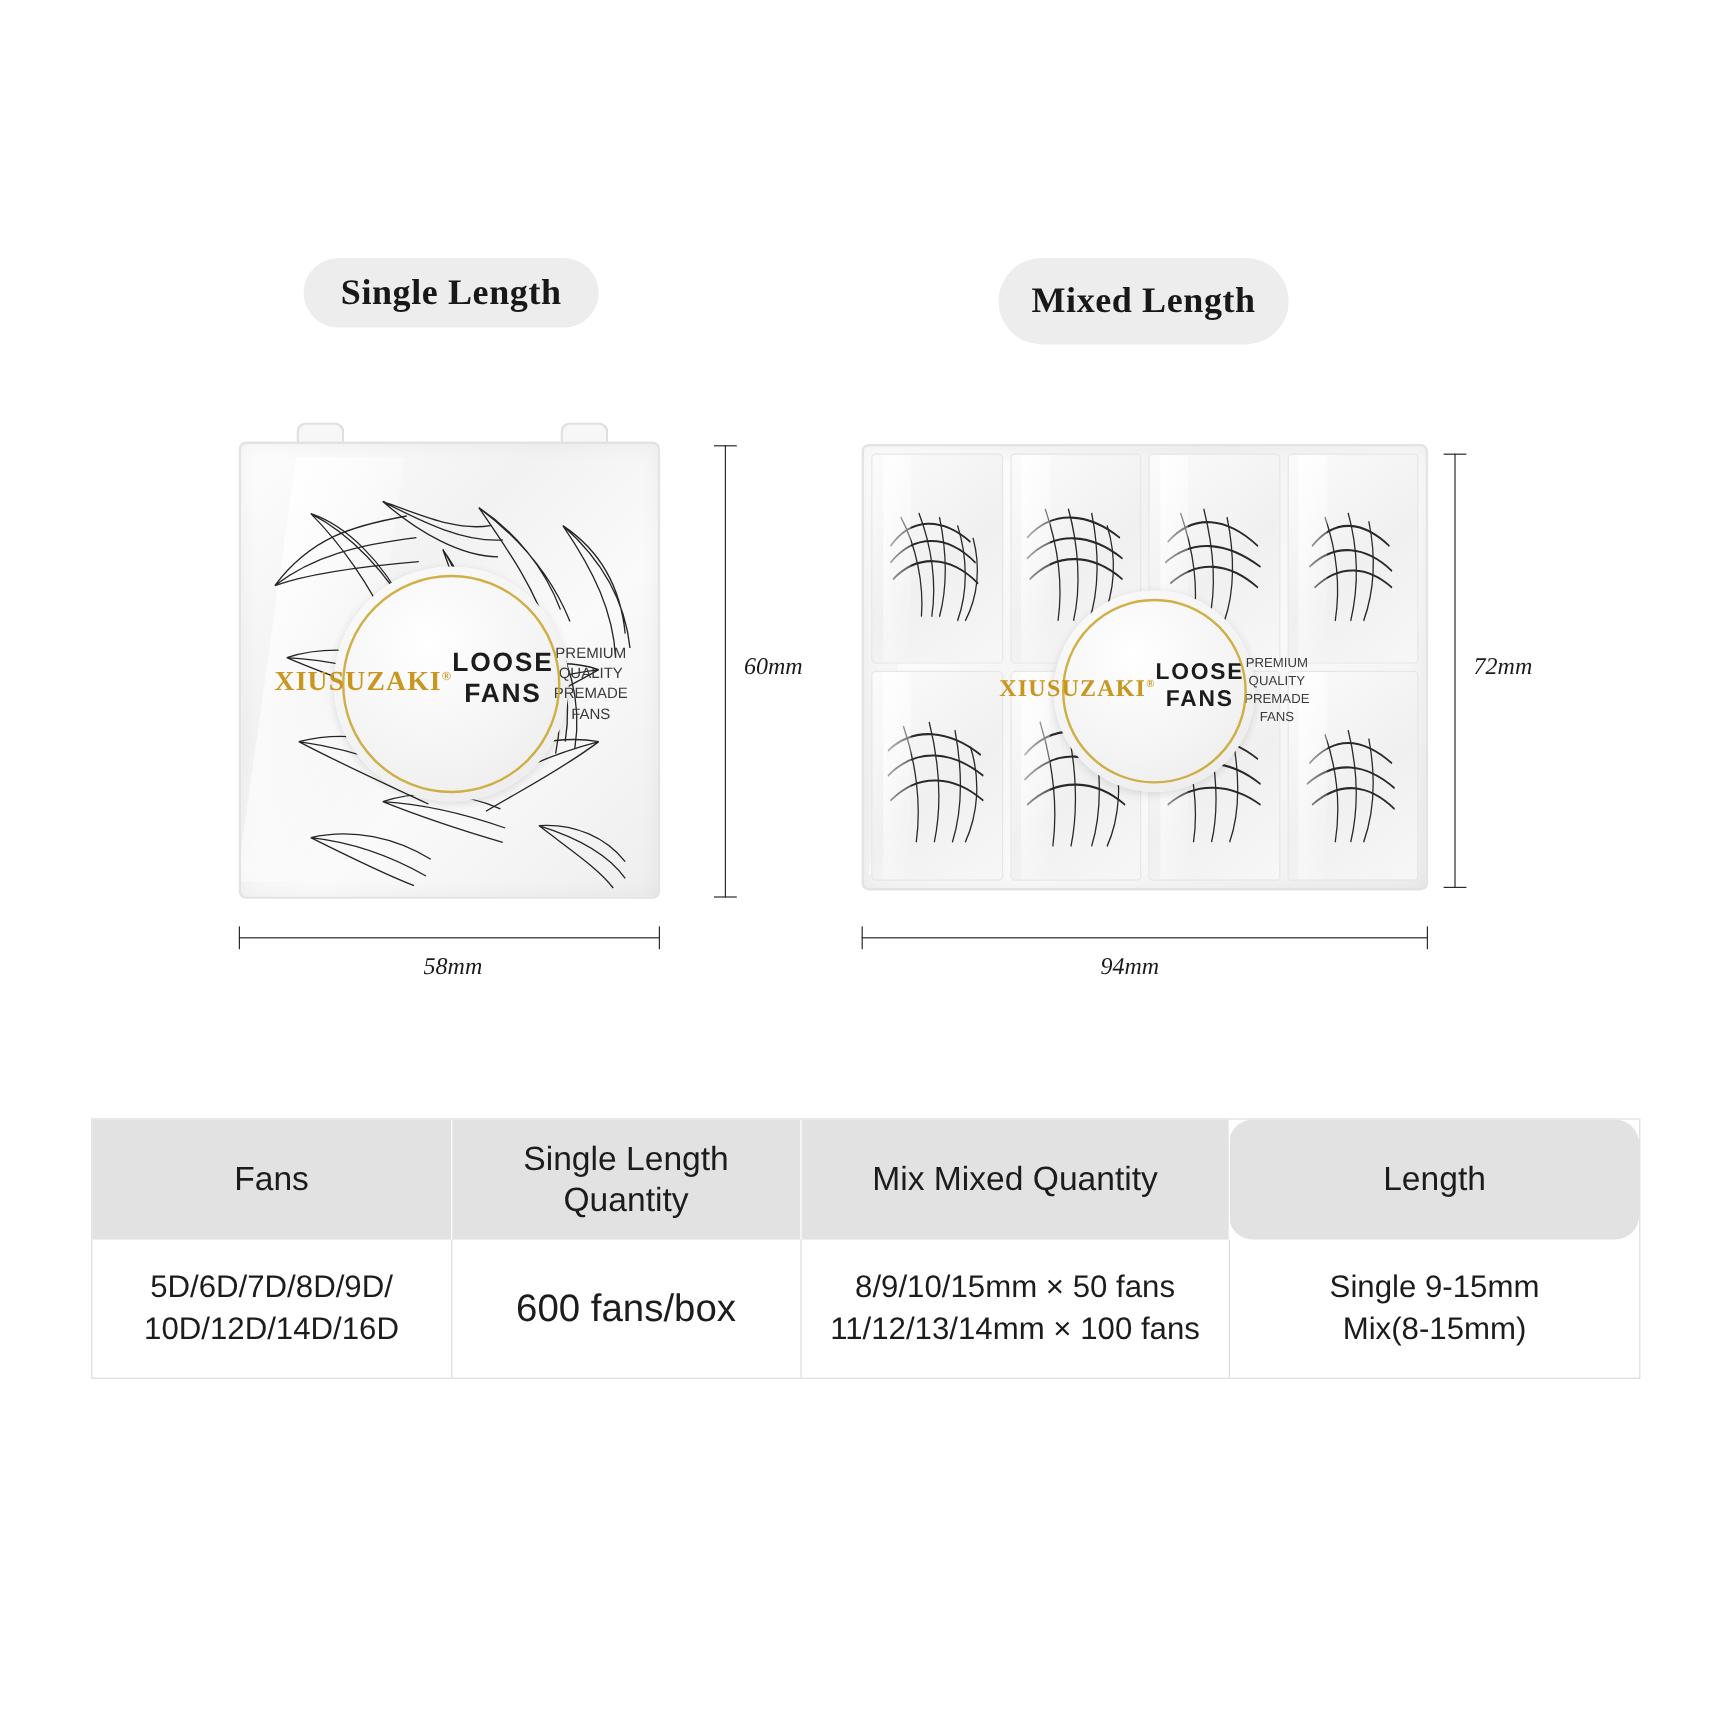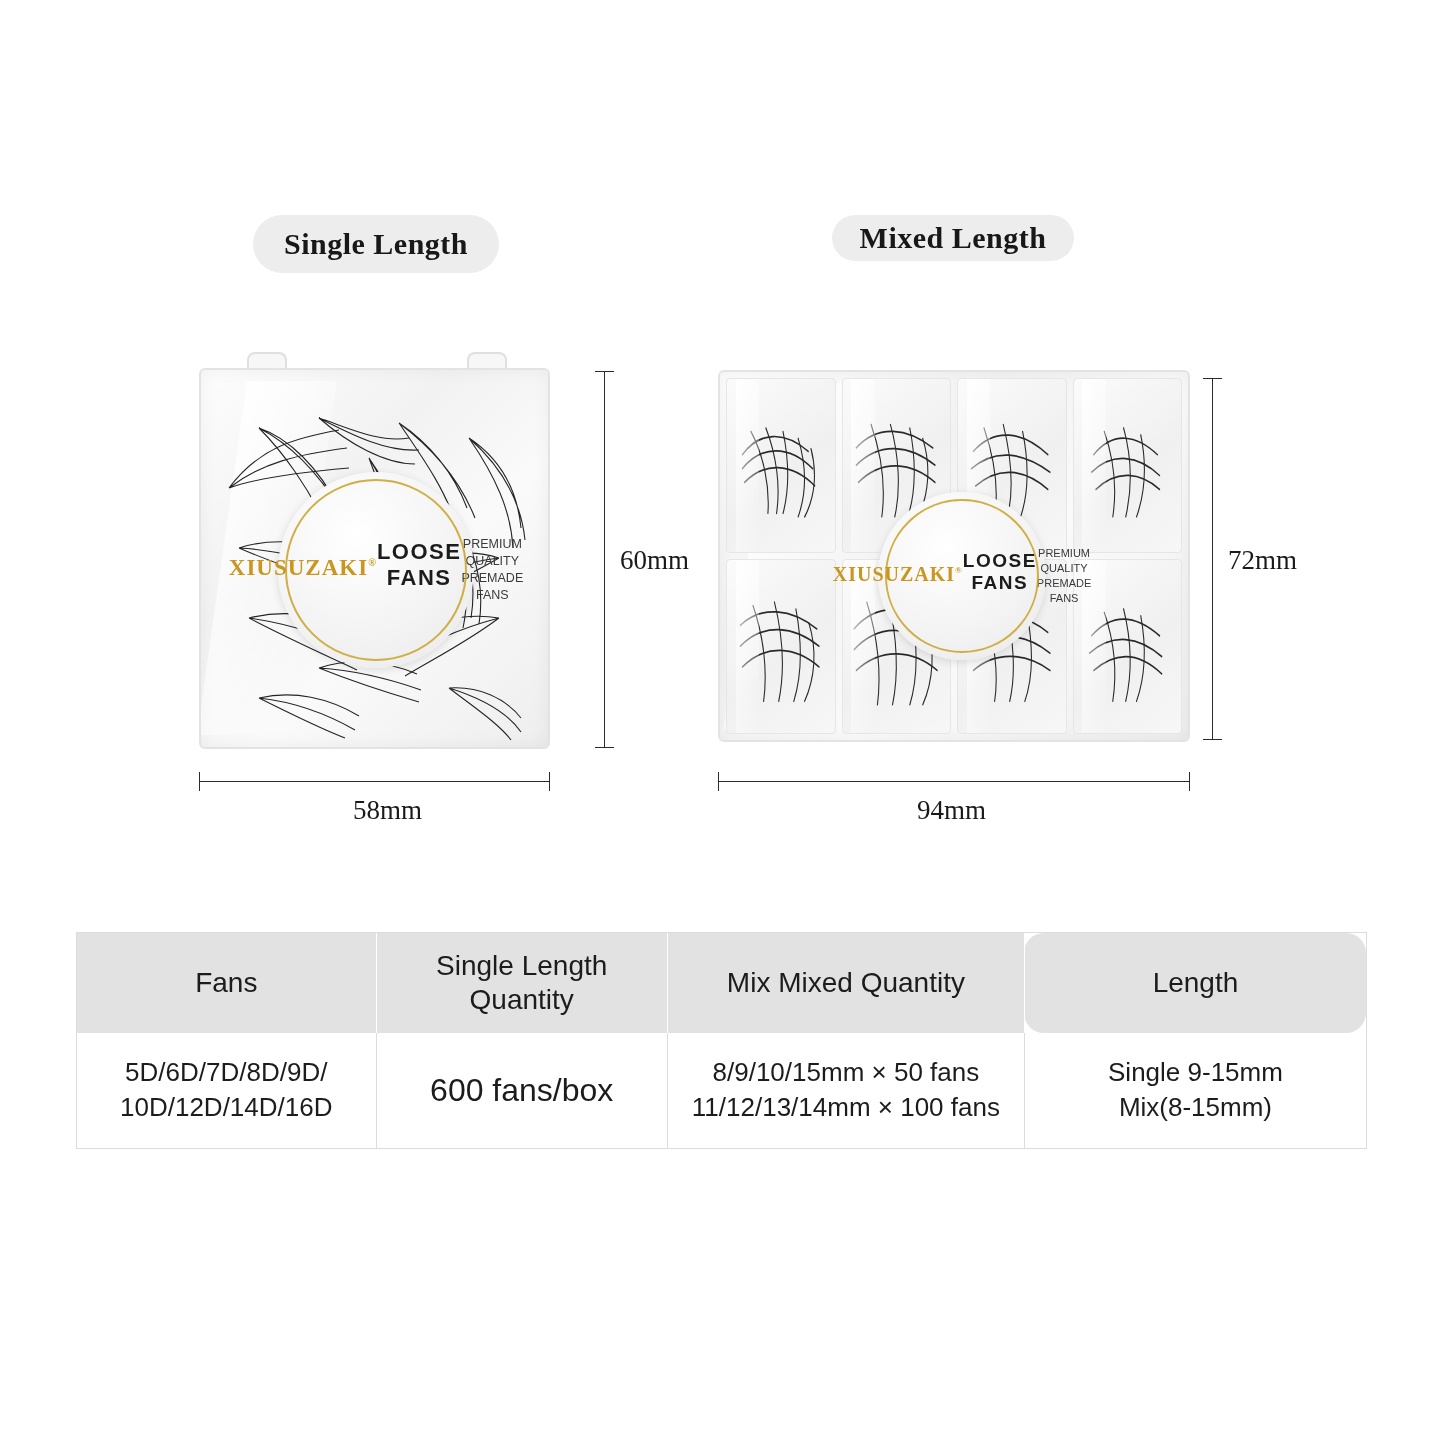--- a/index.html
+++ b/index.html
@@ -24,21 +24,21 @@
     display: flex;
     align-items: center;
     justify-content: center;
     font-family: "Liberation Serif", serif;
     font-size: 30px;
     font-weight: 700;
     letter-spacing: 0.5px;
     color: #181818;
   }
   #pill-single { left: 253px; top: 215px; width: 246px; height: 58px; }
-  #pill-mixed  { left: 832px; top: 215px; width: 242px; height: 46px; }
+  #pill-mixed  { left: 832px; top: 215px; width: 242px; height: 72px; }
 
   
   .box-wrap { position: absolute; }
 
   #single-box {
     left: 199px; top: 368px; width: 351px; height: 381px;
   }
   #mixed-box {
     left: 718px; top: 370px; width: 472px; height: 372px;
   }
@@ -187,23 +187,24 @@
     width: 1px;
     height: 19px;
     background: #2b2b2b;
   }
   .dim-h::before { left: 0; }
   .dim-h::after { right: 0; }
 
   .dim-label {
     position: absolute;
     font-family: "Liberation Serif", serif;
-    font-size: 27px;
+    font-size: 20px;
     color: #1a1a1a;
     white-space: nowrap;
+    font-style: italic;
   }
 
   #dim-v-single { left: 604px; top: 371px; height: 377px; }
   #dim-v-single-lbl { left: 620px; top: 545px; }
   #dim-h-single { left: 199px; top: 781px; width: 351px; }
   #dim-h-single-lbl { left: 353px; top: 795px; }
 
   #dim-v-mixed { left: 1212px; top: 378px; height: 362px; }
   #dim-v-mixed-lbl { left: 1228px; top: 545px; }
   #dim-h-mixed { left: 718px; top: 781px; width: 472px; }

